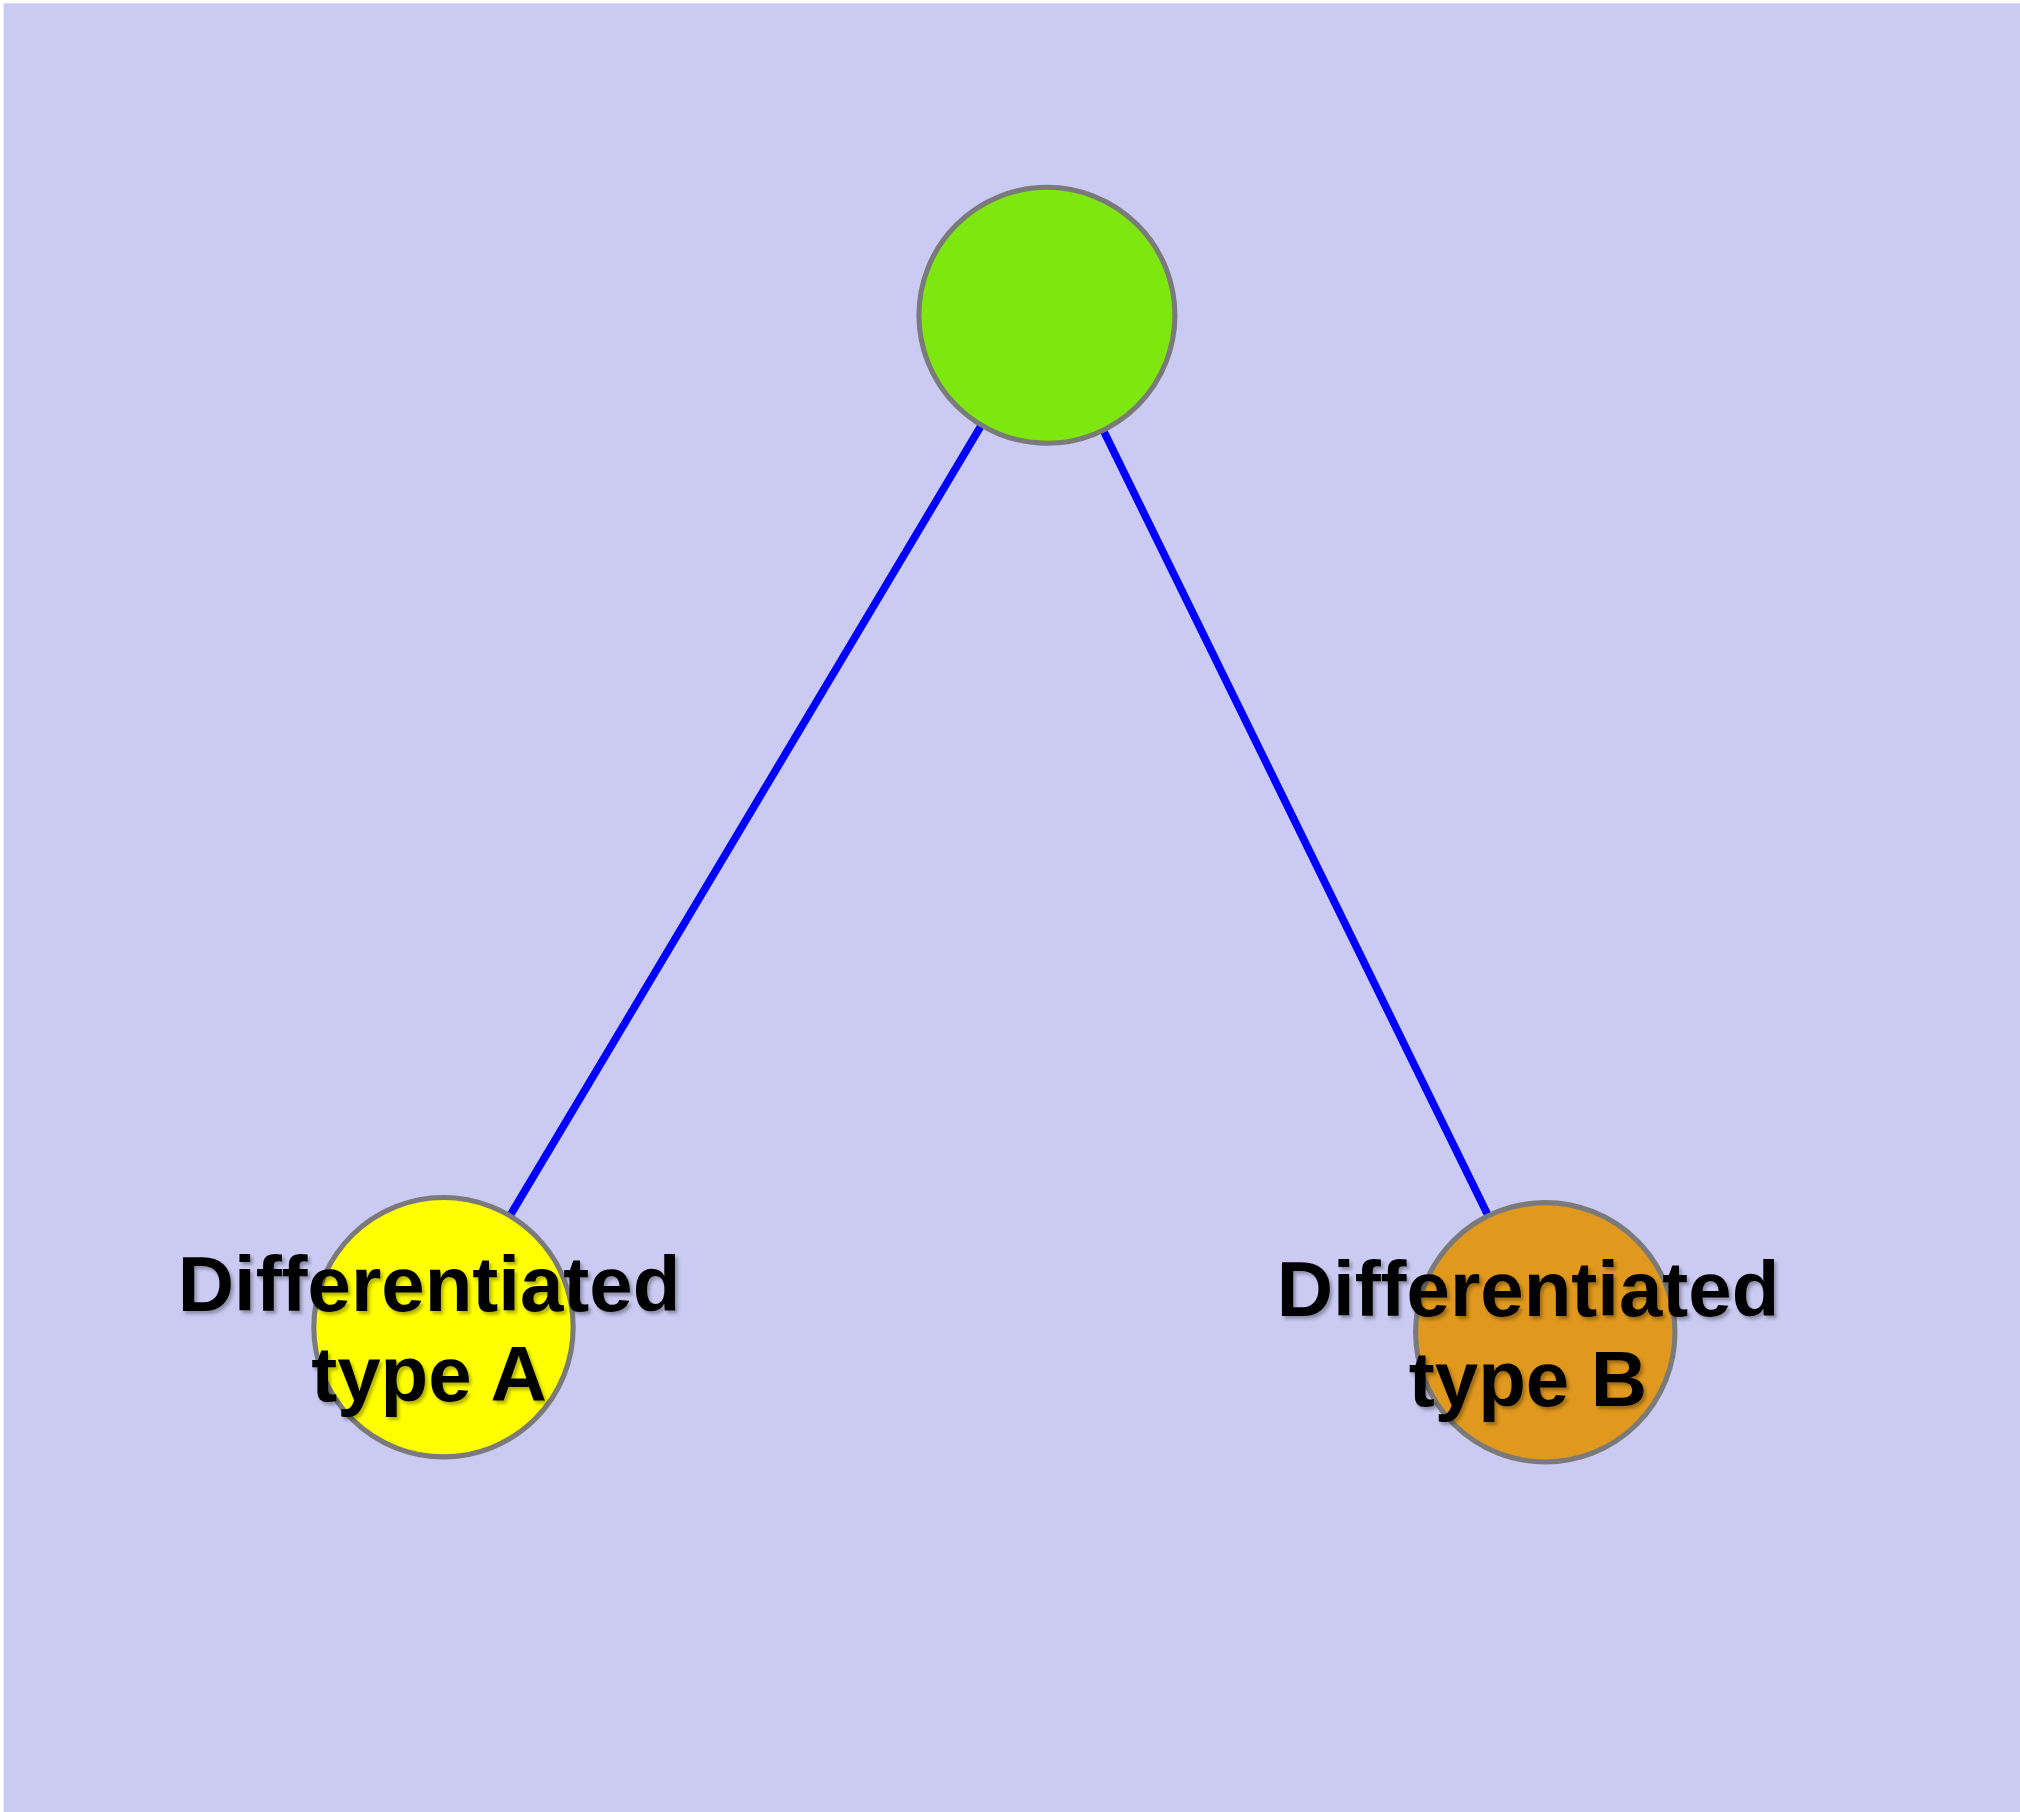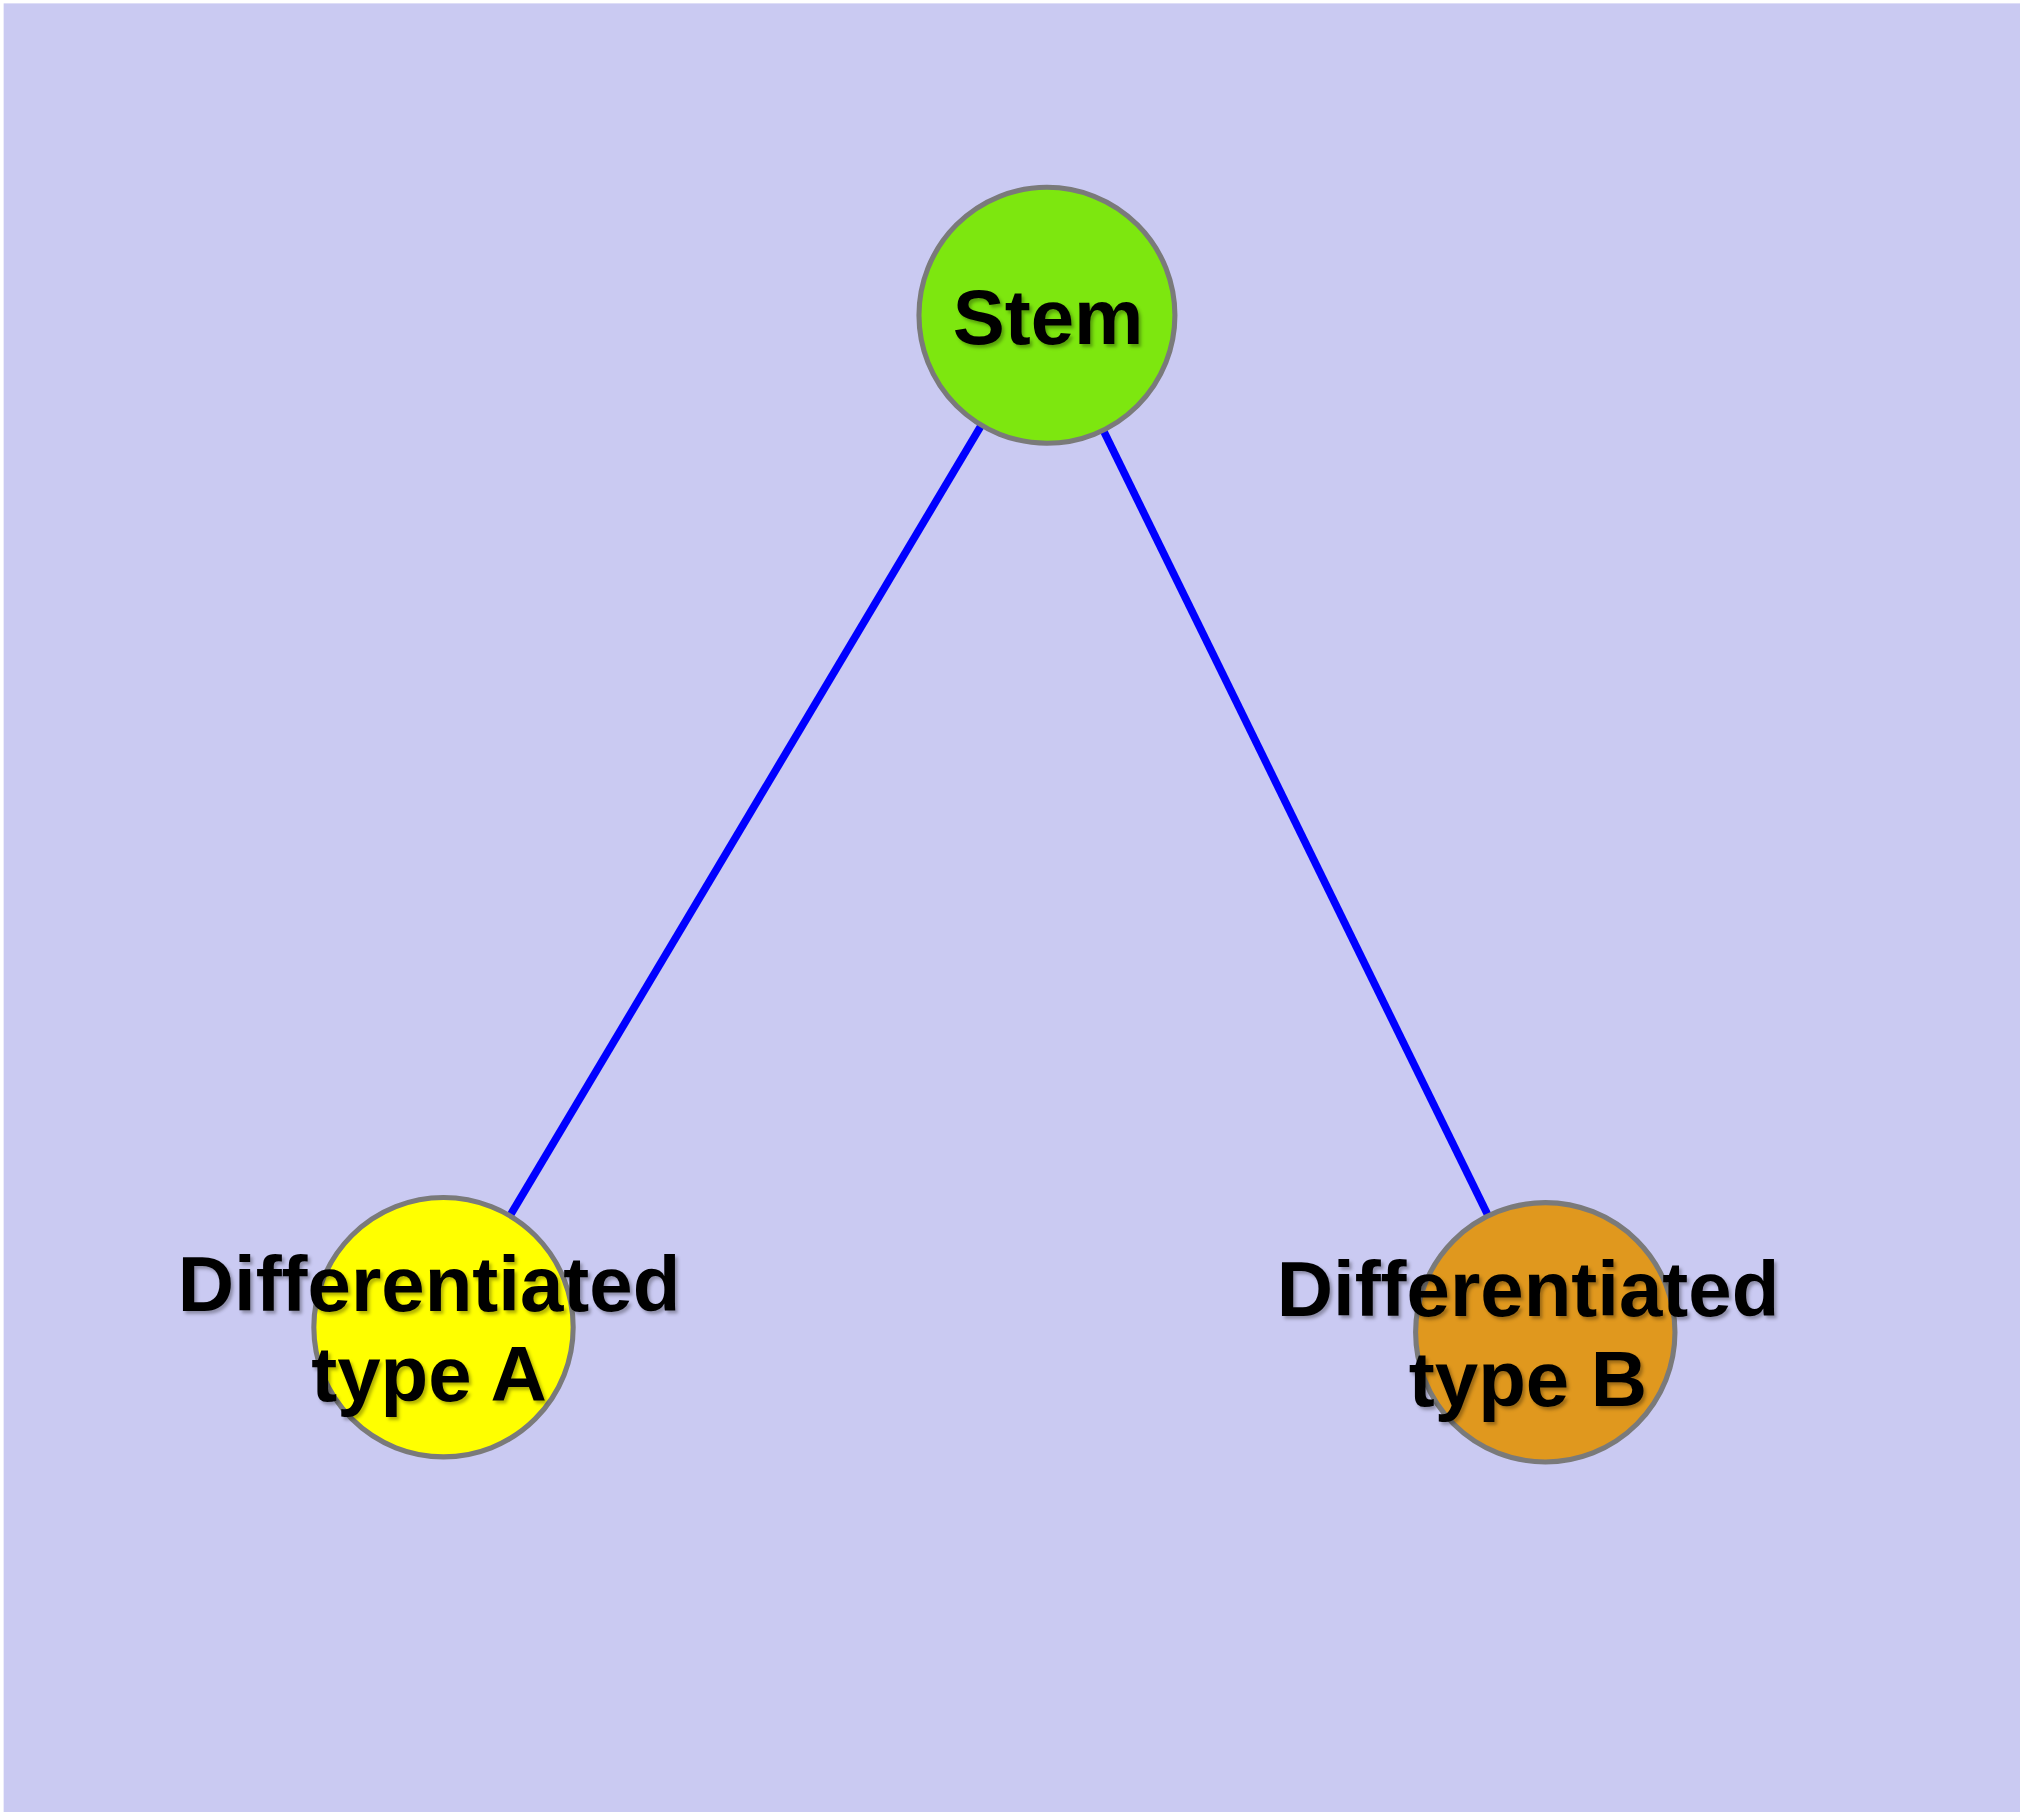--- a/index.html
+++ b/index.html
@@ -46,21 +46,20 @@
     <rect x="4" y="4" width="2380" height="2134" fill="#CACAF2"></rect>
 
     <line x1="1235" y1="372" x2="523" y2="1566" stroke-width="9" stroke="#0000FF"></line>
     <line x1="1235" y1="372" x2="1823" y2="1572" stroke-width="9" stroke="#0000FF"></line>
 
     <circle cx="1235" cy="372" r="151" stroke-width="6" fill="#7DE70F" stroke="#7A7A7A"></circle>
     <circle cx="523" cy="1566" r="153" stroke-width="6" fill="#FFFF00" stroke="#7A7A7A"></circle>
     <circle cx="1823" cy="1572" r="153" stroke-width="6" fill="#E0981E" stroke="#7A7A7A"></circle>
   </svg>
 
-  <div class="node-label" style="left:1048px; top:317px;">Stem</div>
 
   <div class="node-label" style="left:429px; top:1329px;">Differentiated
 type A</div>
 
   <div class="node-label" style="left:1528px; top:1334px;">Differentiated
 type B</div>
 
 </div>
 
 

